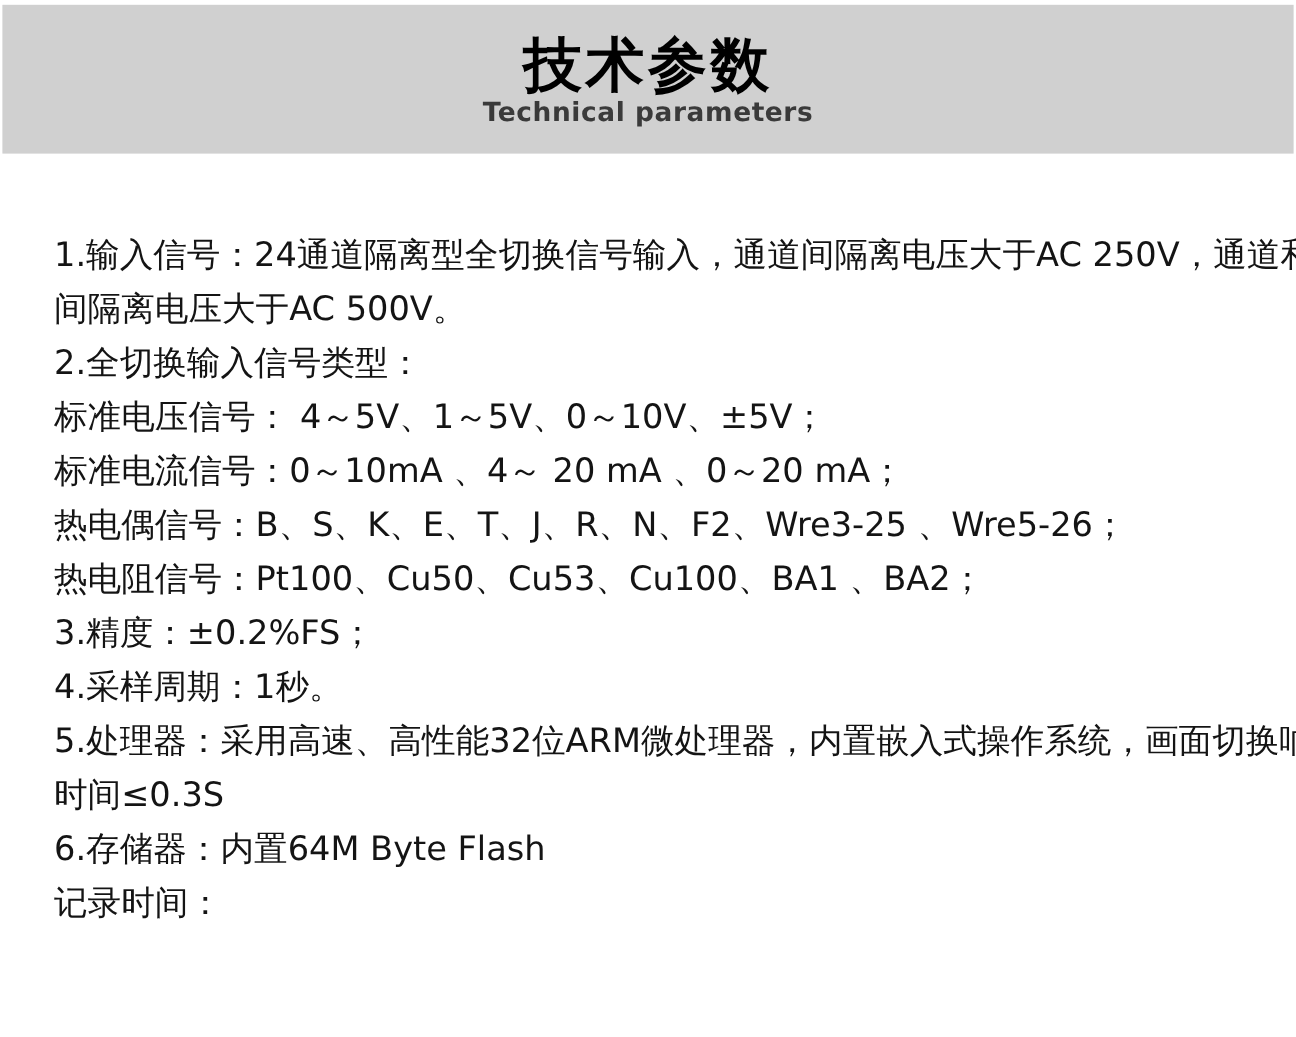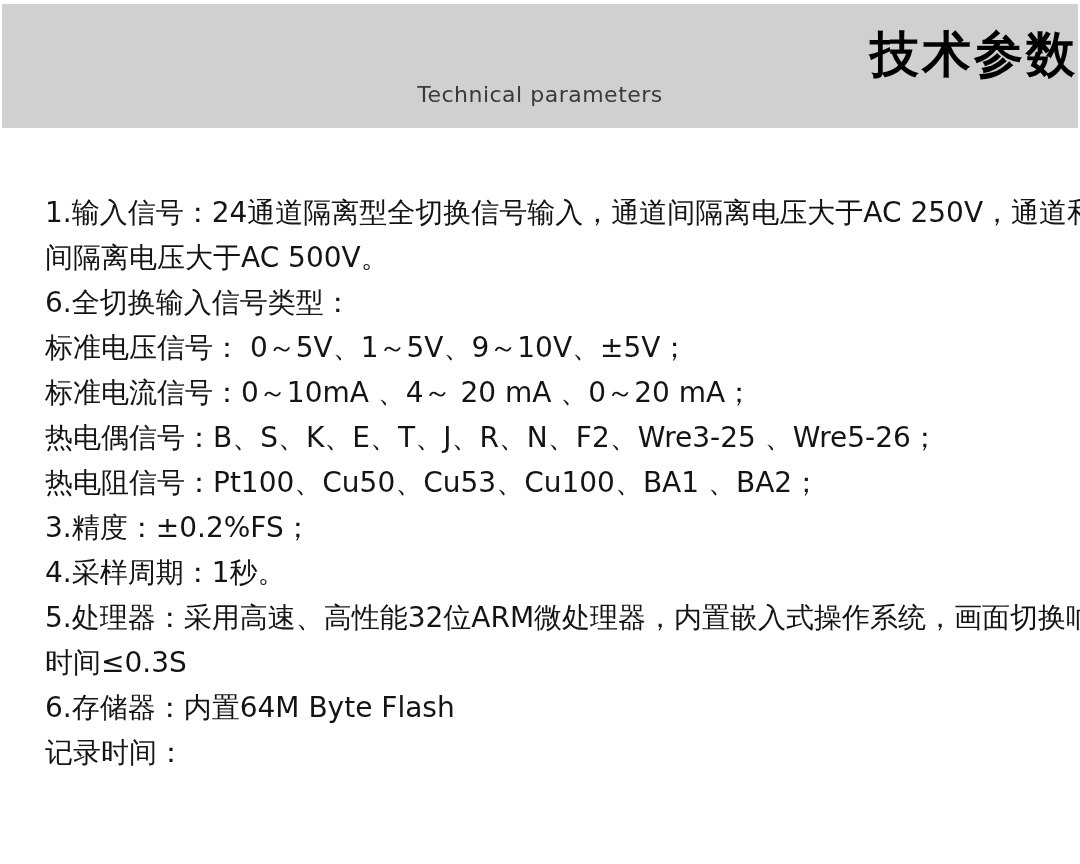--- a/index.html
+++ b/index.html
@@ -25,27 +25,26 @@
     background: #d0d0d0;
     text-align: center;
   }
   .title {
     margin-top: 24px;
     font-size: 49px;
     line-height: 53px;
     font-weight: 700;
     color: #000000;
     letter-spacing: 3px;
-    text-align: right;
   }
   .subtitle {
     margin-top: 2px;
     font-size: 22px;
     line-height: 23px;
-    font-weight: 400;
+    font-weight: 700;
     color: #3a3a3a;
     letter-spacing: 0.5px;
   }
   .spec-list {
     position: absolute;
     top: 190px;
     left: 45px;
     right: 28px;
   }
   .spec-line {
@@ -61,22 +60,22 @@
 <div class="page">
 
   <div class="header-band">
     <div class="title">技术参数</div>
     <div class="subtitle">Technical parameters</div>
   </div>
 
   <div class="spec-list">
     <div class="spec-line">1.输入信号：24通道隔离型全切换信号输入，通道间隔离电压大于AC 250V，通道和地之</div>
     <div class="spec-line">间隔离电压大于AC 500V。</div>
-    <div class="spec-line">6.全切换输入信号类型：</div>
-    <div class="spec-line">标准电压信号： 0～5V、1～5V、9～10V、±5V；</div>
+    <div class="spec-line">2.全切换输入信号类型：</div>
+    <div class="spec-line">标准电压信号： 4～5V、1～5V、0～10V、±5V；</div>
     <div class="spec-line">标准电流信号：0～10mA 、4～ 20 mA 、0～20 mA；</div>
     <div class="spec-line">热电偶信号：B、S、K、E、T、J、R、N、F2、Wre3-25 、Wre5-26；</div>
     <div class="spec-line">热电阻信号：Pt100、Cu50、Cu53、Cu100、BA1 、BA2；</div>
     <div class="spec-line">3.精度：±0.2%FS；</div>
     <div class="spec-line">4.采样周期：1秒。</div>
     <div class="spec-line">5.处理器：采用高速、高性能32位ARM微处理器，内置嵌入式操作系统，画面切换响应</div>
     <div class="spec-line">时间≤0.3S</div>
     <div class="spec-line">6.存储器：内置64M Byte Flash</div>
     <div class="spec-line">记录时间：</div>
   </div>

